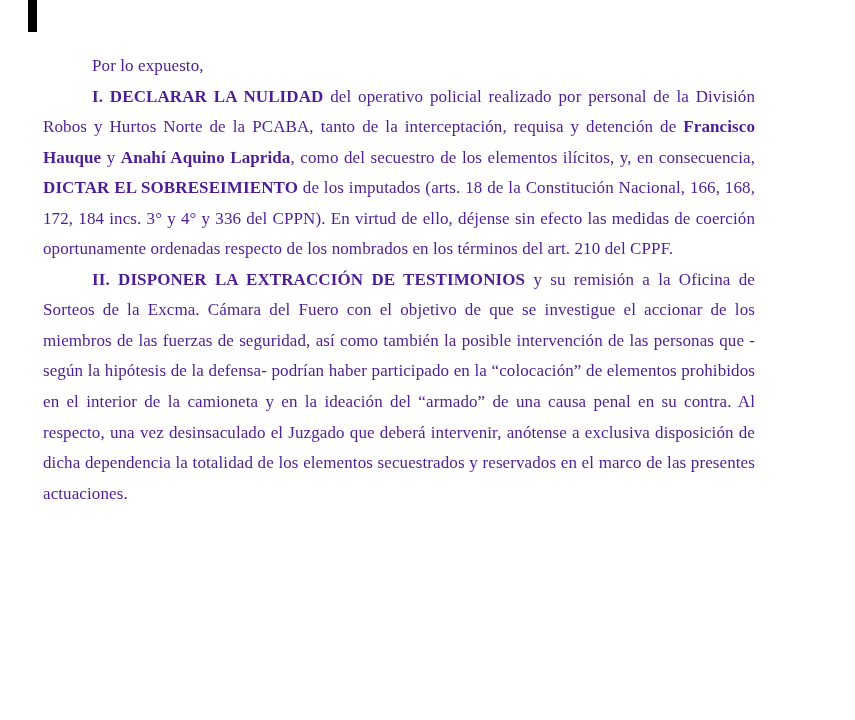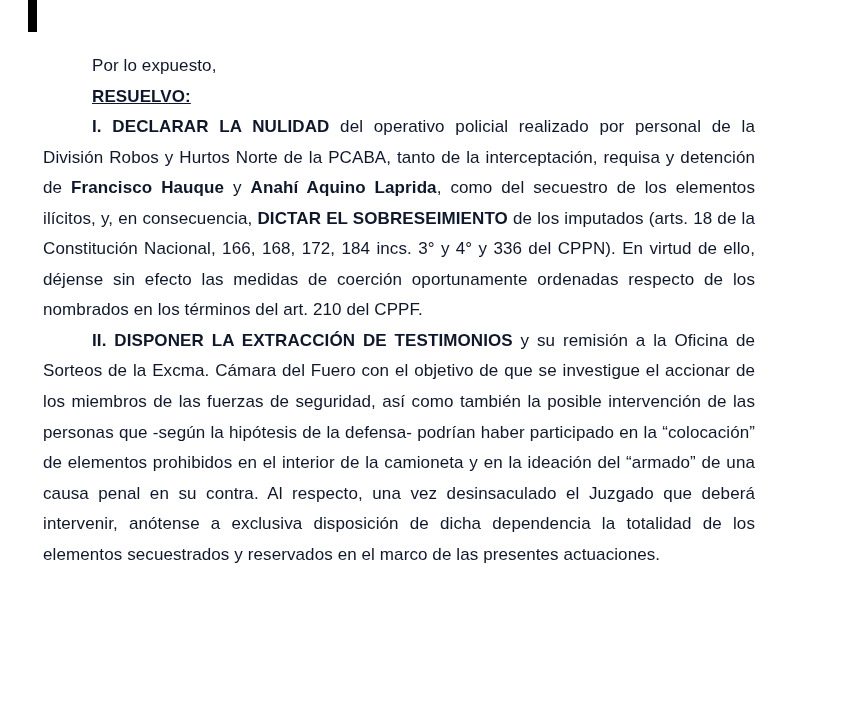--- a/index.html
+++ b/index.html
@@ -6,22 +6,22 @@
     margin: 0;
     padding: 0;
     background: #ffffff;
   }
   .page {
     position: relative;
     width: 855px;
     height: 720px;
     background: #ffffff;
     overflow: hidden;
-    font-family: Liberation Sans, sans-serif;
-    color: #0f172a;
+    font-family: Liberation Serif, serif;
+    color: #4c1d95;
   }
   .corner-mark {
     position: absolute;
     left: 28px;
     top: 0;
     width: 9px;
     height: 32px;
     background: #000000;
   }
   .content {
@@ -50,19 +50,18 @@
     text-decoration: underline;
   }
 </style>
 </head>
 <body>
 
 <div class="page">
   <div class="corner-mark"></div>
   <div class="content">
     <p class="line-left">Por lo expuesto,</p>
-    <p class="line-left"><span class="bold underline">RESUELVO:</span></p>
     <div>
         <p><span class="bold">I. DECLARAR LA NULIDAD</span><span> del operativo policial realizado por personal de la División Robos y Hurtos Norte de la PCABA, tanto de la interceptación, requisa y detención de </span><span class="bold">Francisco Hauque</span><span> y </span><span class="bold">Anahí Aquino Laprida</span><span>, como del secuestro de los elementos ilícitos, y, en consecuencia, </span><span class="bold">DICTAR EL SOBRESEIMIENTO</span><span> de los imputados (arts. 18 de la Constitución Nacional, 166, 168, 172, 184 incs. 3° y 4° y 336 del CPPN). En virtud de ello, déjense sin efecto las medidas de coerción oportunamente ordenadas respecto de los nombrados en los términos del art. 210 del CPPF.</span></p>
         <p><span class="bold">II. DISPONER LA EXTRACCIÓN DE TESTIMONIOS</span><span> y su remisión a la Oficina de Sorteos de la Excma. Cámara del Fuero con el objetivo de que se investigue el accionar de los miembros de las fuerzas de seguridad, así como también la posible intervención de las personas que -según la hipótesis de la defensa- podrían haber participado en la “colocación” de elementos prohibidos en el interior de la camioneta y en la ideación del “armado” de una causa penal en su contra. Al respecto, una vez desinsaculado el Juzgado que deberá intervenir, anótense a exclusiva disposición de dicha dependencia la totalidad de los elementos secuestrados y reservados en el marco de las presentes actuaciones.</span></p>
       </div>
   </div>
 </div>
 
 </body></html>

